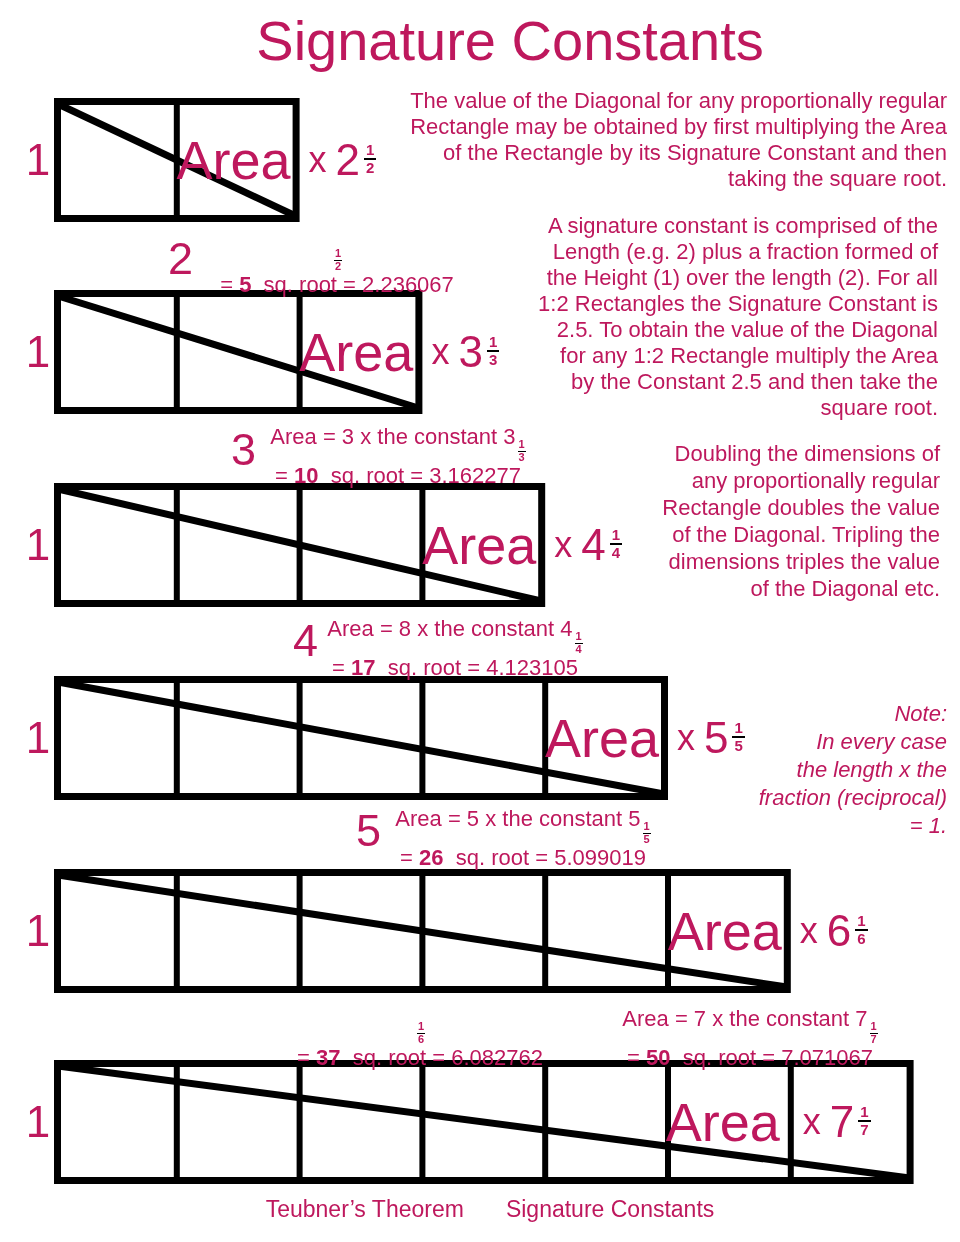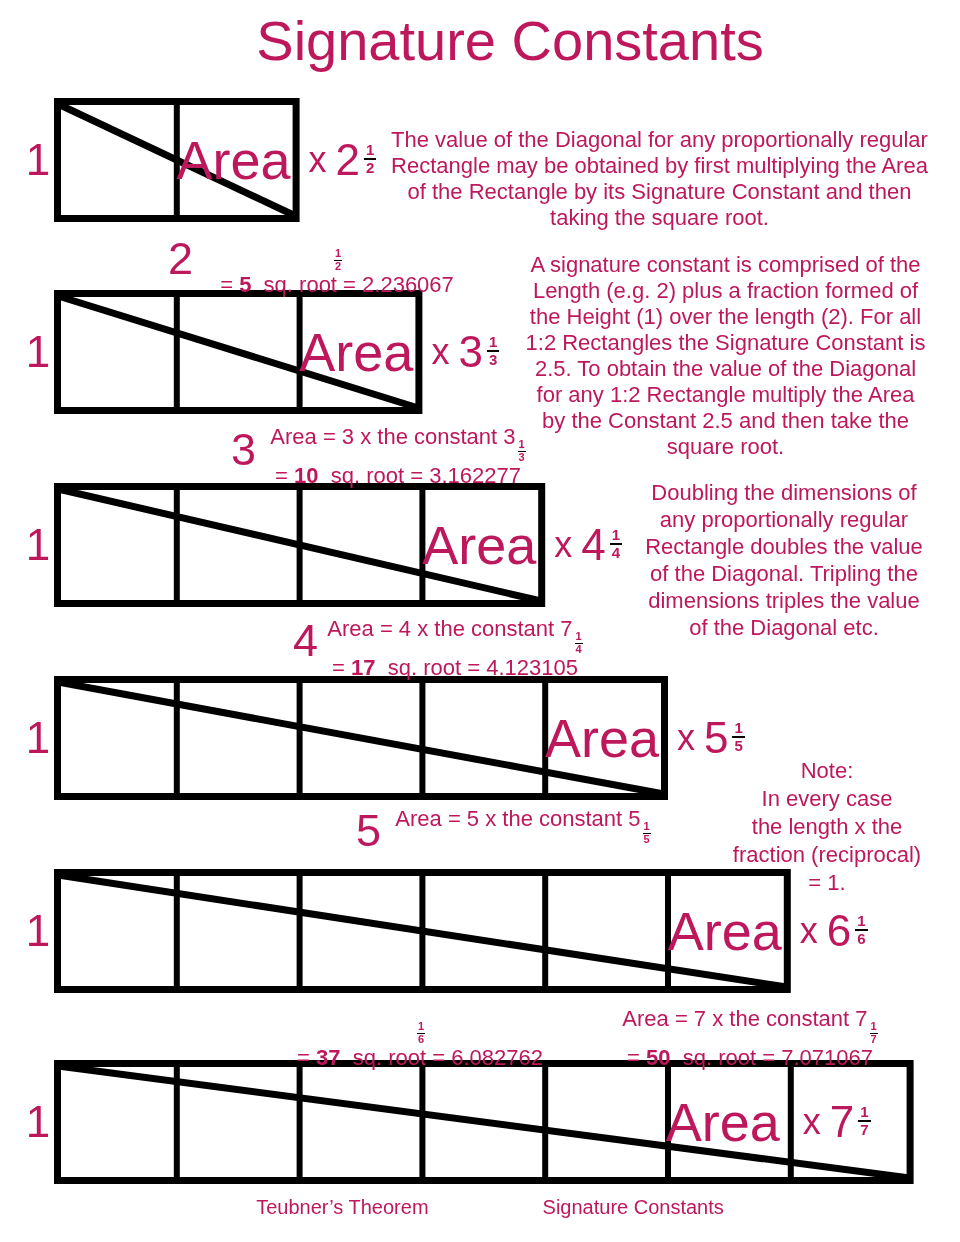--- a/index.html
+++ b/index.html
@@ -6,31 +6,31 @@
   #stage{
     position:relative;width:960px;height:1242px;background:#fff;overflow:hidden;
     font-family:"Liberation Sans",sans-serif;color:#be185d;
   }
   #geometry{position:absolute;left:0;top:0;}
   #title{
     position:absolute;left:40px;top:8px;width:940px;margin:0;
     font-size:56px;font-weight:400;text-align:center;letter-spacing:0px;
   }
   .para{
-    position:absolute;text-align:center;white-space:pre-line;
-    font-size:22px;line-height:26px;margin-top:39px;
+    position:absolute;text-align:right;white-space:pre-line;
+    font-size:22px;line-height:26px;
   }
   #p1{left:372px;top:88px;width:575px;}
   #p2{left:513px;top:213px;width:425px;line-height:26px;}
   #p3{left:628px;top:440px;width:312px;line-height:27px;}
   #p4{left:645px;top:613px;width:300px;line-height:27px;}
-  #note{left:707px;top:718px;width:240px;line-height:28px;}
+  #note{left:707px;top:700px;width:240px;line-height:28px;font-style:italic;}
   #footer{
     position:absolute;left:150px;top:1196px;width:680px;
-    display:flex;justify-content:center;align-items:flex-start;font-size:20px;gap:36px;
+    display:flex;justify-content:center;align-items:flex-start;font-size:23px;
   }
   #footer .gap{display:inline-block;width:42px;}
   .row-layer{position:absolute;left:0;width:960px;}
   .unit-label{
     position:absolute;left:20px;width:36px;height:100%;
     display:flex;align-items:center;justify-content:center;font-size:44px;
   }
   .area-word{
     position:absolute;height:100%;display:flex;align-items:center;font-size:54px;
   }
@@ -194,26 +194,27 @@
         <div class="cline"><span class="frac small"><span class="num">1</span><span class="den">2</span></span></div>
         <div class="cline"><span>= </span><b>5</b><span>  sq. root = 2.236067</span></div>
       </div>
       <div class="big-number" style="left: 168px; top: 236px;">2</div>
       <div class="caption" style="left: 168px; top: 424px;">
         <div class="cline"><span>Area = 3 x the constant 3</span><span class="frac small"><span class="num">1</span><span class="den">3</span></span></div>
         <div class="cline"><span>= </span><b>10</b><span>  sq. root = 3.162277</span></div>
       </div>
       <div class="big-number" style="left: 231px; top: 427px;">3</div>
       <div class="caption" style="left: 225px; top: 616px;">
-        <div class="cline"><span>Area = 4 x the constant 7</span><span class="frac small"><span class="num">1</span><span class="den">4</span></span></div>
+        <div class="cline"><span>Area = 8 x the constant 4</span><span class="frac small"><span class="num">1</span><span class="den">4</span></span></div>
         <div class="cline"><span>= </span><b>17</b><span>  sq. root = 4.123105</span></div>
       </div>
       <div class="big-number" style="left: 293px; top: 618px;">4</div>
       <div class="caption" style="left: 293px; top: 806px;">
         <div class="cline"><span>Area = 5 x the constant 5</span><span class="frac small"><span class="num">1</span><span class="den">5</span></span></div>
+        <div class="cline"><span>= </span><b>26</b><span>  sq. root = 5.099019</span></div>
       </div>
       <div class="big-number" style="left: 356px; top: 808px;">5</div>
       <div class="caption" style="left: 190px; top: 1006px;">
         <div class="cline"><span class="frac small"><span class="num">1</span><span class="den">6</span></span></div>
         <div class="cline"><span>= </span><b>37</b><span>  sq. root = 6.082762</span></div>
       </div>
       <div class="caption" style="left: 520px; top: 1006px;">
         <div class="cline"><span>Area = 7 x the constant 7</span><span class="frac small"><span class="num">1</span><span class="den">7</span></span></div>
         <div class="cline"><span>= </span><b>50</b><span>  sq. root = 7.071067</span></div>
       </div>

